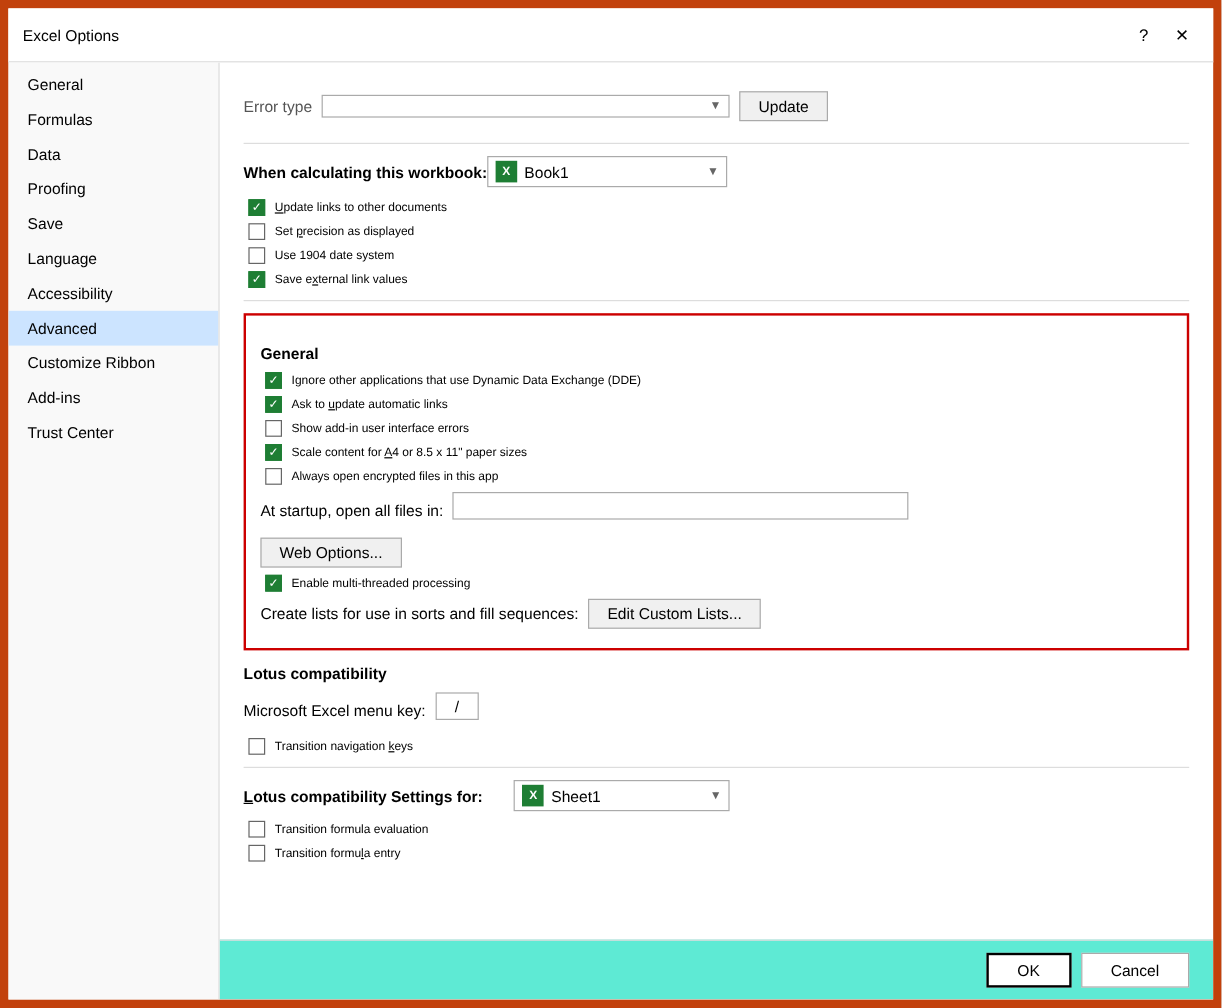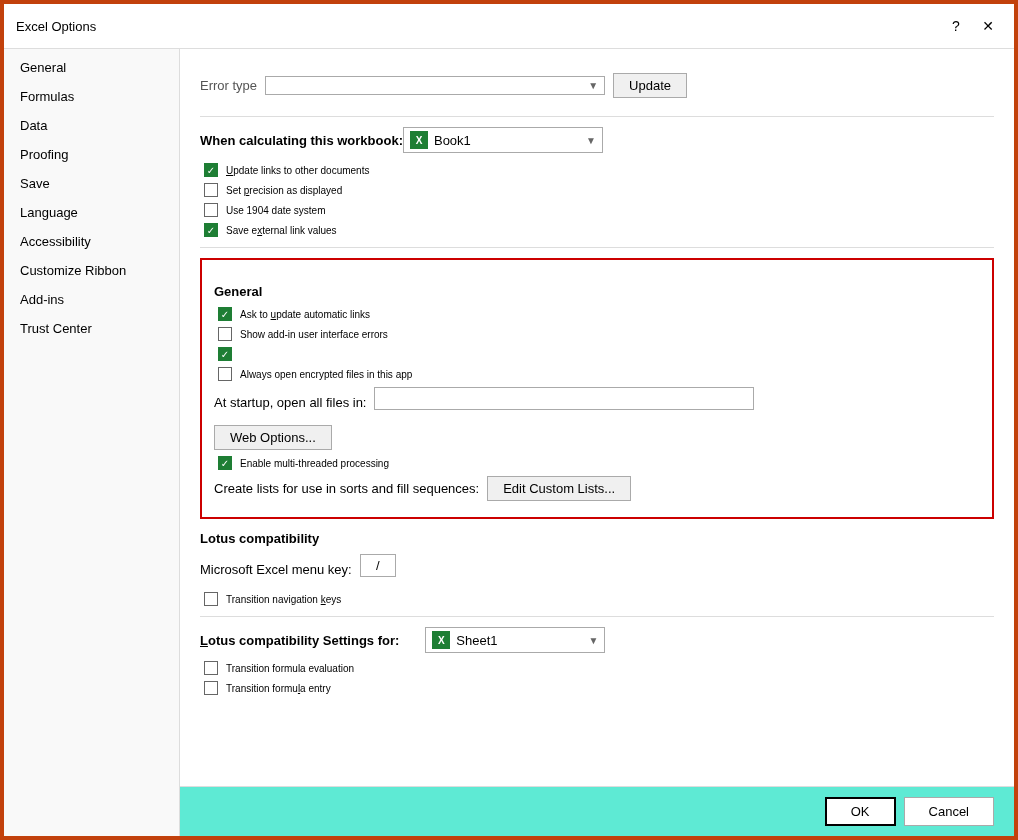--- a/index.html
+++ b/index.html
@@ -1,17 +1,17 @@
 <!DOCTYPE html>
 <html><head>
   <meta charset="utf-8">
   <style>
     * { box-sizing: border-box; margin: 0; padding: 0; }
     body { font-family: 'Segoe UI', Arial, sans-serif; font-size: 13px; background: #f0f0f0; display: flex; justify-content: center; align-items: center; min-height: 100vh; }
-    .dialog { width: 1018px; height: 840px; background: #fff; border: 4px solid #c2410c; display: flex; flex-direction: column; position: relative; box-shadow: 2px 2px 10px rgba(0,0,0,0.3); }
+    .dialog { width: 1018px; height: 840px; background: #fff; border: 7px solid #c2410c; display: flex; flex-direction: column; position: relative; box-shadow: 2px 2px 10px rgba(0,0,0,0.3); }
     .title-bar { display: flex; align-items: center; justify-content: space-between; padding: 8px 12px; background: #fff; border-bottom: 1px solid #ddd; }
     .title-bar-left { font-size: 13px; font-weight: 400; color: #000; }
     .title-bar-right { display: flex; gap: 4px; }
     .title-btn { width: 28px; height: 28px; border: none; background: transparent; cursor: pointer; font-size: 14px; display: flex; align-items: center; justify-content: center; border-radius: 2px; }
     .content { display: flex; flex: 1; overflow: hidden; }
     .sidebar { width: 176px; border-right: 1px solid #ddd; background: #f9f9f9; padding: 4px 0; overflow-y: auto; }
     .sidebar-item { padding: 7px 16px; cursor: pointer; font-size: 13px; color: #000; }
     .sidebar-item.active { background: #cce4ff; font-weight: 400; }
     .main { flex: 1; display: flex; flex-direction: column; overflow: hidden; }
     .main-content { flex: 1; overflow-y: auto; padding: 16px 20px; position: relative; }
@@ -64,20 +64,21 @@
   <div class="content">
 
     <div class="sidebar">
       <div class="sidebar-item">General</div>
       <div class="sidebar-item">Formulas</div>
       <div class="sidebar-item">Data</div>
       <div class="sidebar-item">Proofing</div>
       <div class="sidebar-item">Save</div>
       <div class="sidebar-item">Language</div>
       <div class="sidebar-item">Accessibility</div>
+      <div class="sidebar-item active">Advanced</div>
       <div class="sidebar-item">Customize Ribbon</div>
       <div class="sidebar-item">Add-ins</div>
       <div class="sidebar-item">Trust Center</div>
     </div>
 
     <div class="main">
       <div class="main-content">
 
         <div class="truncated-top">
           <div class="truncated-row">
@@ -118,28 +119,33 @@
           <label>Save e<u>x</u>ternal link values</label>
         </div>
 
         <hr class="divider">
 
         <div class="general-section">
           <div class="section-label">General</div>
 
           <div class="row">
             <div class="checkbox checked"></div>
+            <label>Ignore other applications that use Dynamic Data Exchange (DDE)</label>
+          </div>
+          <div class="row">
+            <div class="checkbox checked"></div>
             <label>Ask to <u>u</u>pdate automatic links</label>
           </div>
           <div class="row">
             <div class="checkbox"></div>
             <label>Show add-in user interface errors</label>
           </div>
           <div class="row">
             <div class="checkbox checked"></div>
+            <label>Scale content for <u>A</u>4 or 8.5 x 11" paper sizes</label>
           </div>
           <div class="row">
             <div class="checkbox"></div>
             <label>Always open encrypted files in this app</label>
           </div>
 
           <div class="menu-key-row" style="margin-top:6px;">
             <label>At startup, open all files in:</label>
             <input type="text" class="input-field" value="" style="">
           </div>

